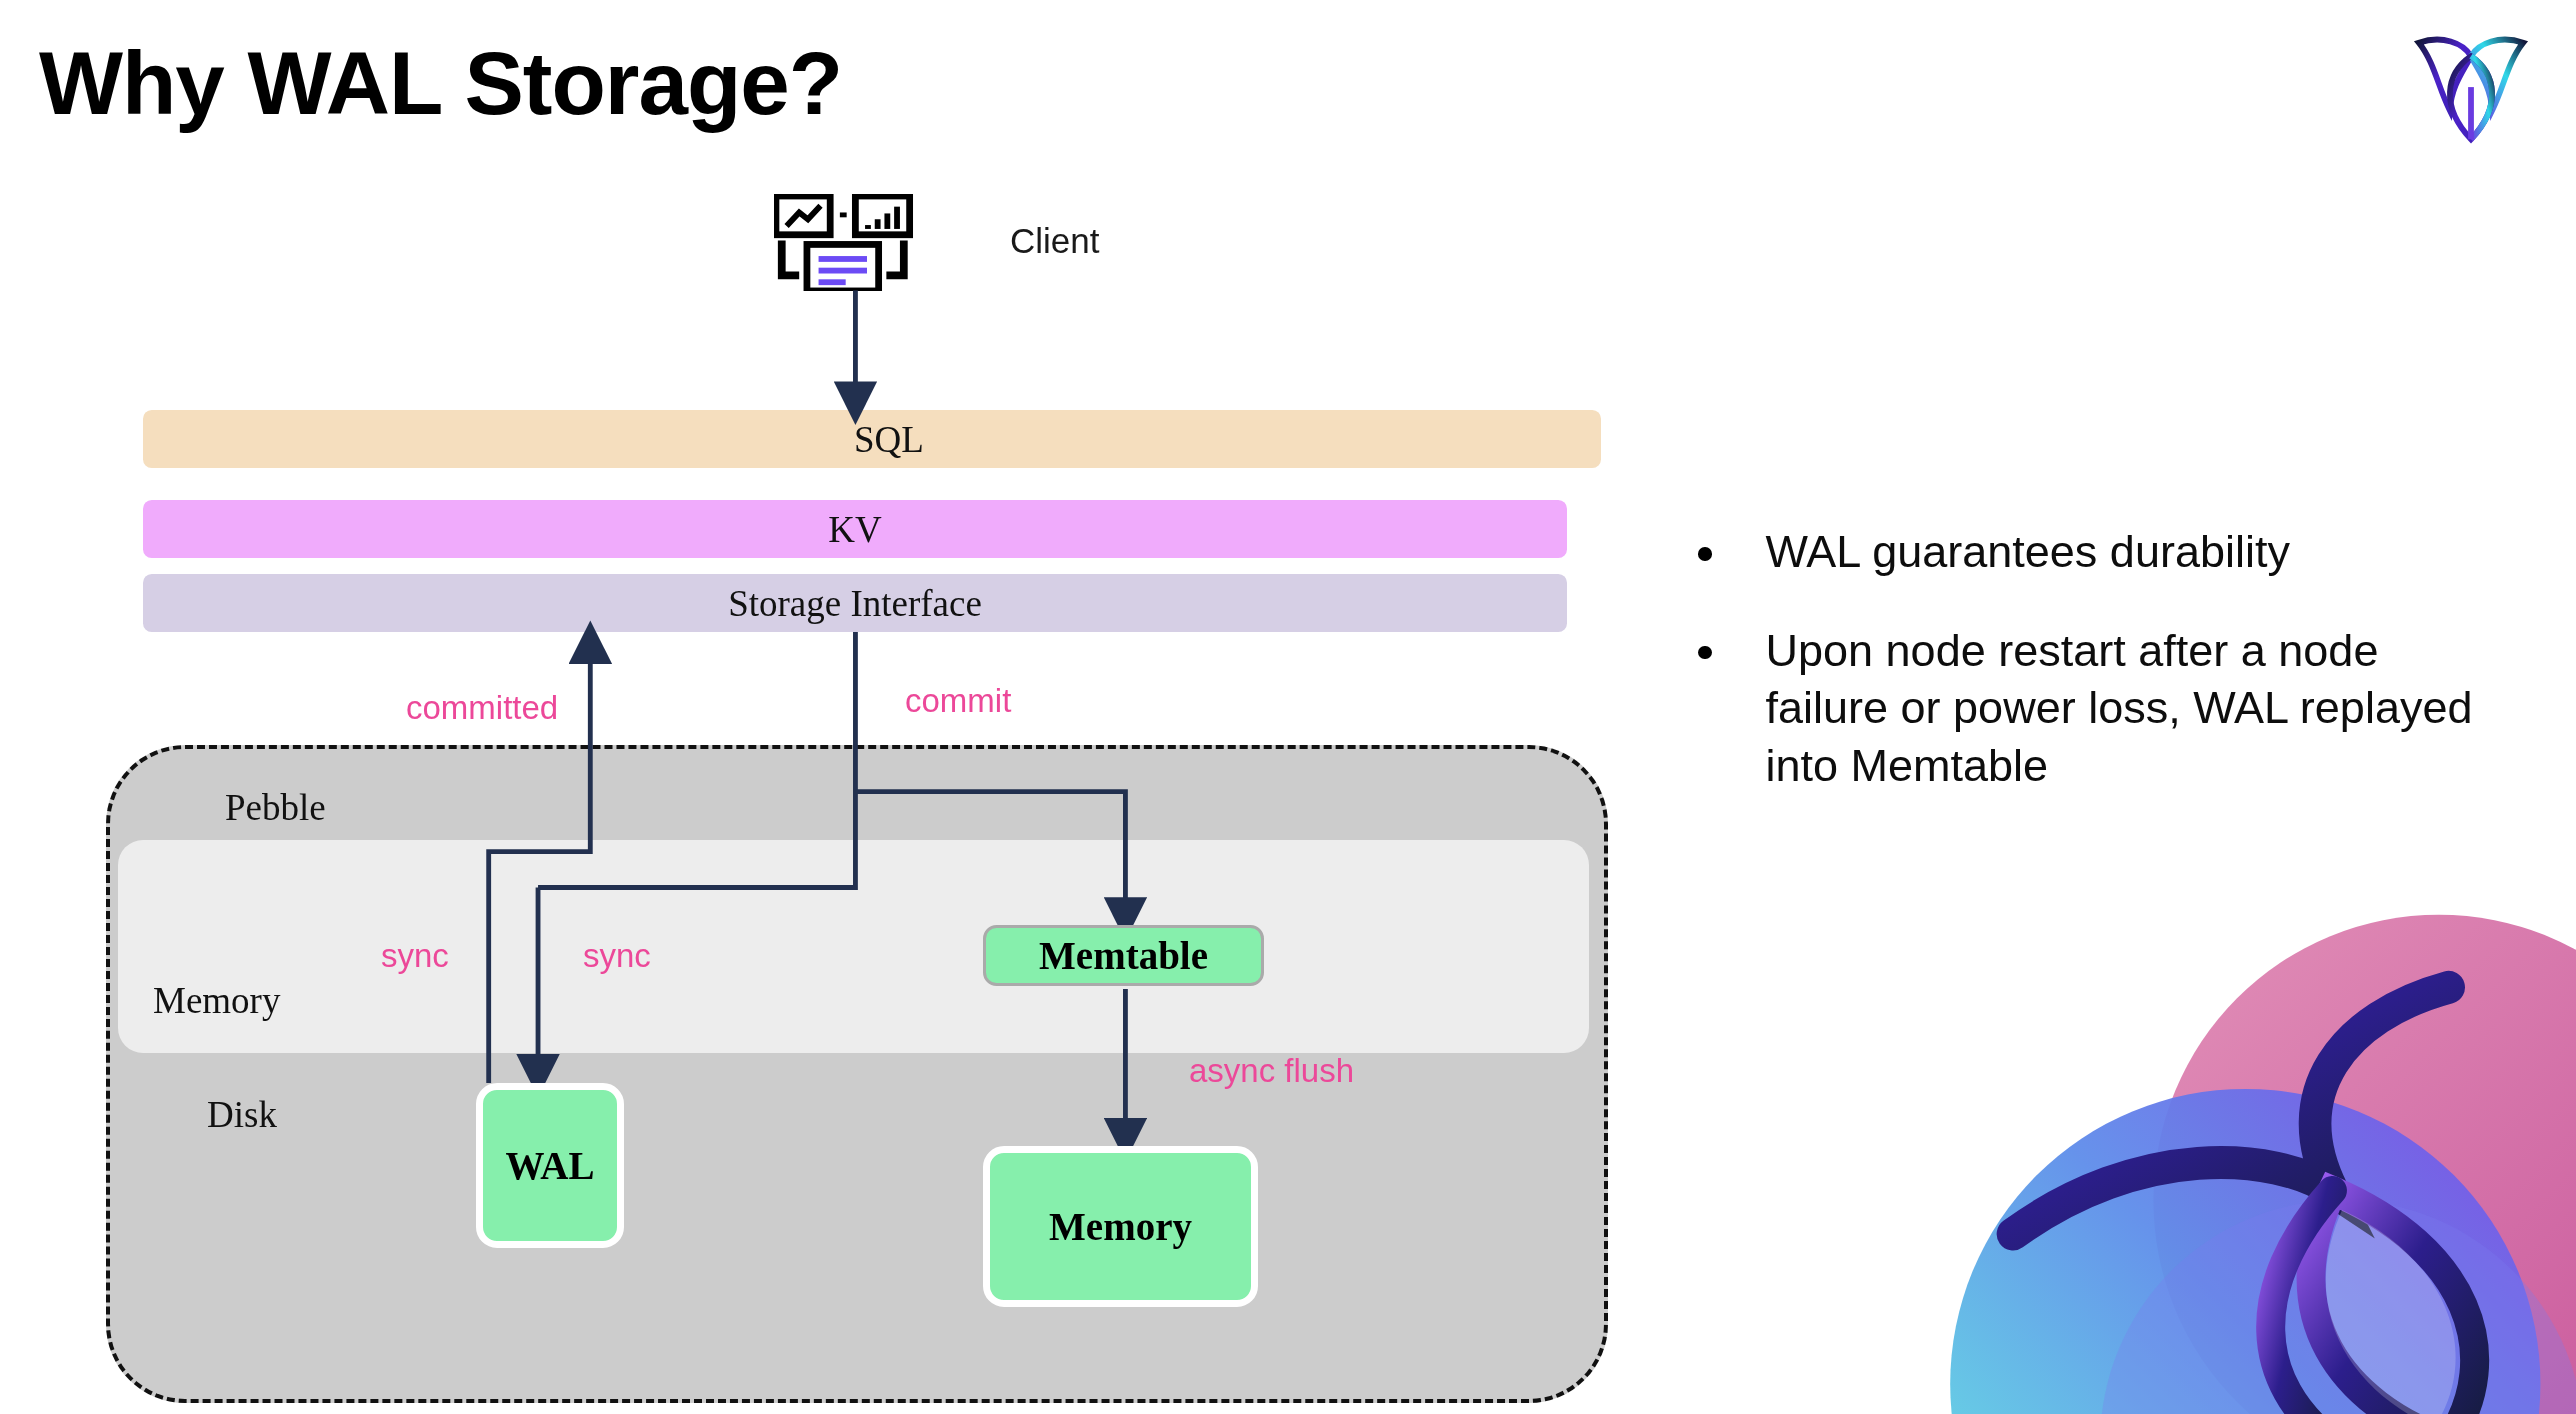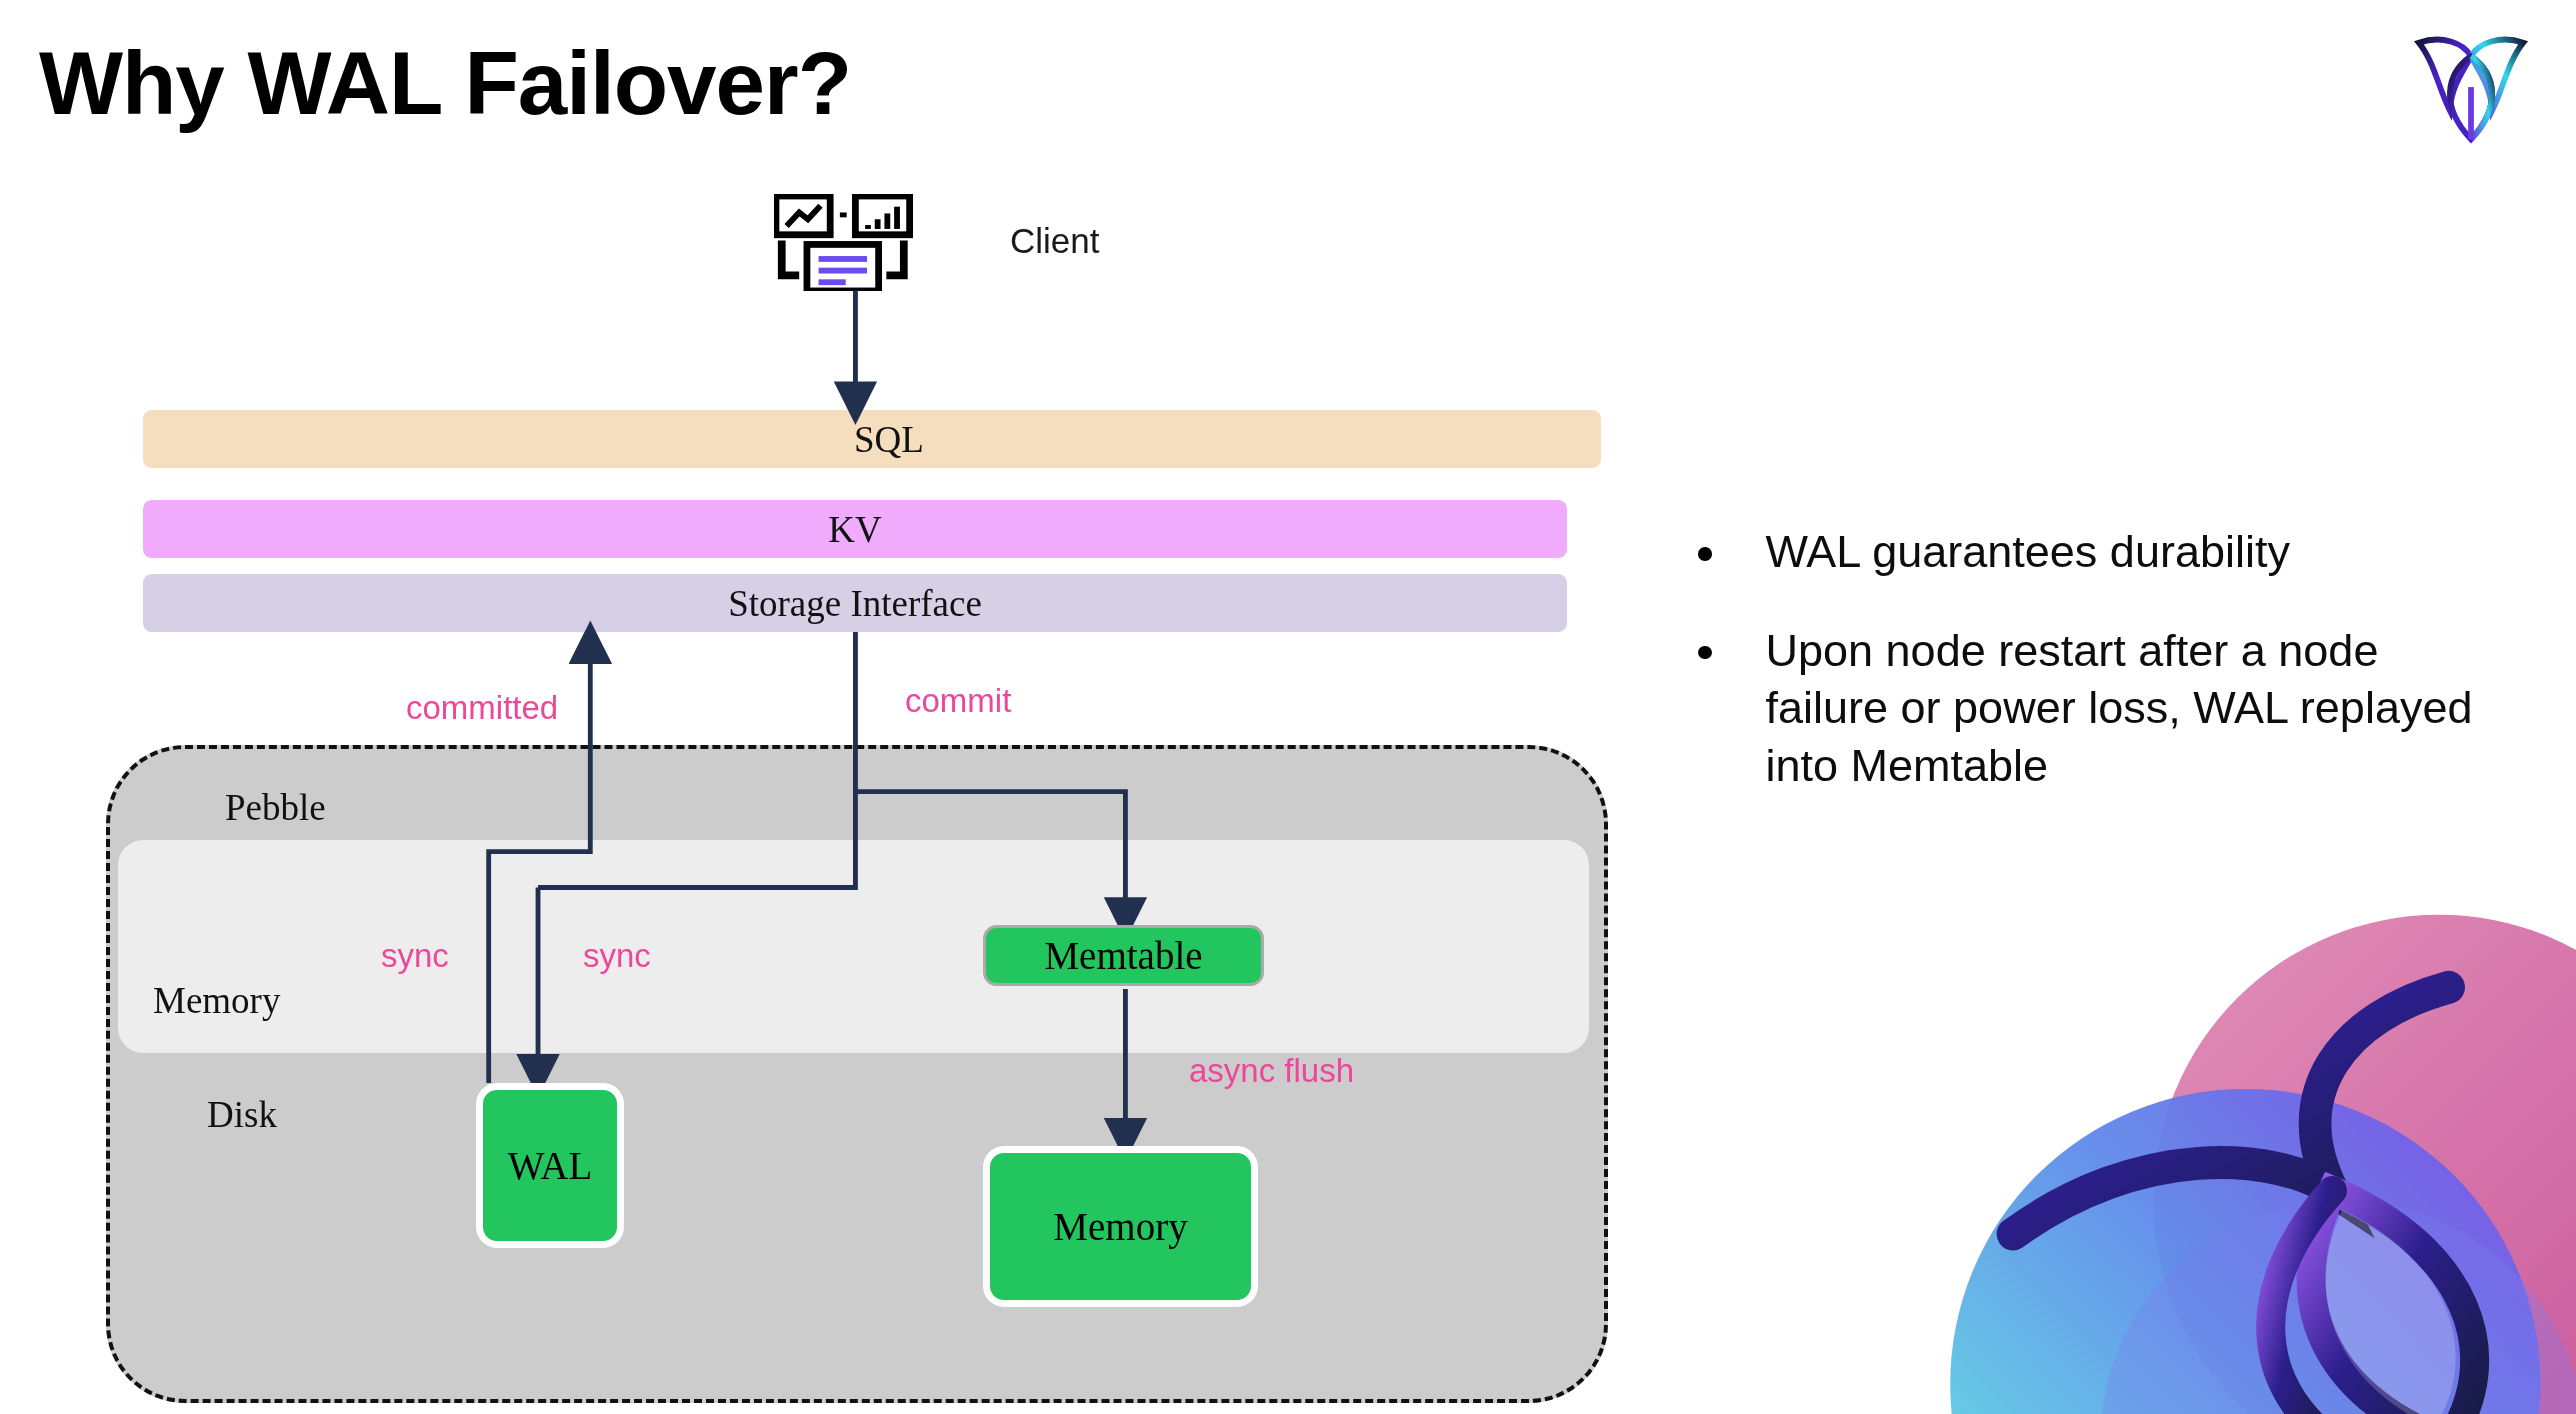--- a/index.html
+++ b/index.html
@@ -51,22 +51,22 @@
     position:absolute;font-family:"Liberation Serif", serif;
     font-size:37px;color:#111;
   }
   #label-pebble{left:225px;top:786px;}
   #label-memory{left:153px;top:979px;}
   #label-disk{left:207px;top:1093px;}
 
   
   .node-box{
     position:absolute;display:flex;align-items:center;justify-content:center;
-    font-family:"Liberation Serif", serif;font-weight:normal;font-size:39px;color:#000;
-    background:#22c55e;border-radius:21px;box-sizing:border-box;
+    font-family:"Liberation Serif", serif;font-weight:bold;font-size:39px;color:#000;
+    background:#86efac;border-radius:21px;box-sizing:border-box;
   }
   #node-wal{left:448px;top:1083px;width:148px;height:165px;border:7.7px solid #fff;margin-left:28px;}
   #node-memtable{left:983px;top:925px;width:281px;height:61px;
                  border:3.9px solid #AAAAAA;border-radius:13.5px;}
   #node-sstable{left:983px;top:1146px;width:275px;height:161px;border:7.7px solid #fff;}
 
   
   .edge-label{position:absolute;font-size:33px;color:#ec4899;
               font-family:"Liberation Sans", sans-serif;}
   #lbl-committed{left:406px;top:689px;}
@@ -85,21 +85,21 @@
   .bullet-dot{flex:0 0 auto;width:13.5px;height:13.5px;border-radius:50%;
               background:#000;margin-top:24px;margin-right:54px;}
   .bullet-text{font-size:45px;line-height:1.28;color:#0d0d0d;
                font-family:"Liberation Sans", sans-serif;}
 </style>
 </head>
 <body>
 
 <div class="slide">
 
-  <div id="page-title">Why WAL Failover?</div>
+  <div id="page-title">Why WAL Storage?</div>
 
   <svg id="corner-logo" viewBox="0 0 120 130">
     <defs>
       <linearGradient id="lgA" x1="0" y1="0" x2="1" y2="1">
         <stop offset="0%" stop-color="#12163A"></stop>
         <stop offset="45%" stop-color="#4B22C8"></stop>
         <stop offset="100%" stop-color="#3A1FB0"></stop>
       </linearGradient>
       <linearGradient id="lgB" x1="1" y1="0" x2="0" y2="1">
         <stop offset="0%" stop-color="#12163A"></stop>

